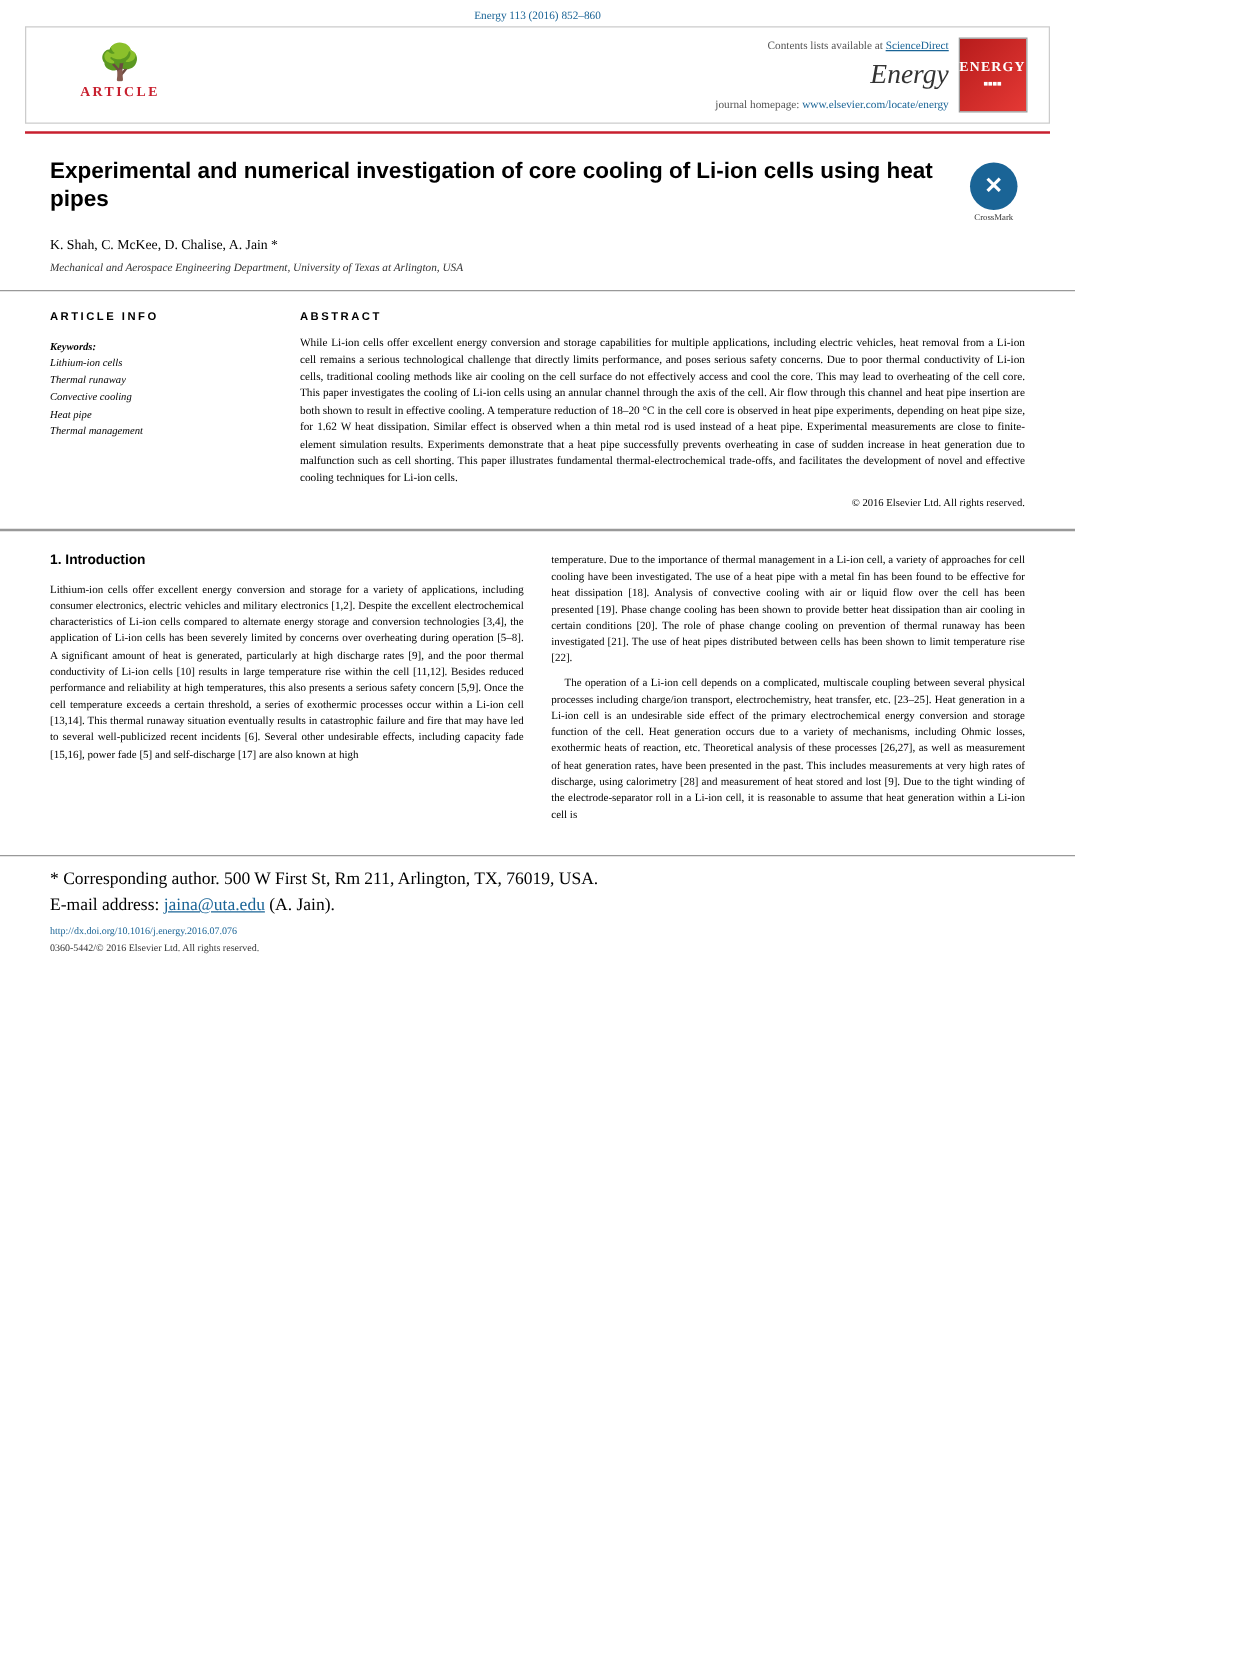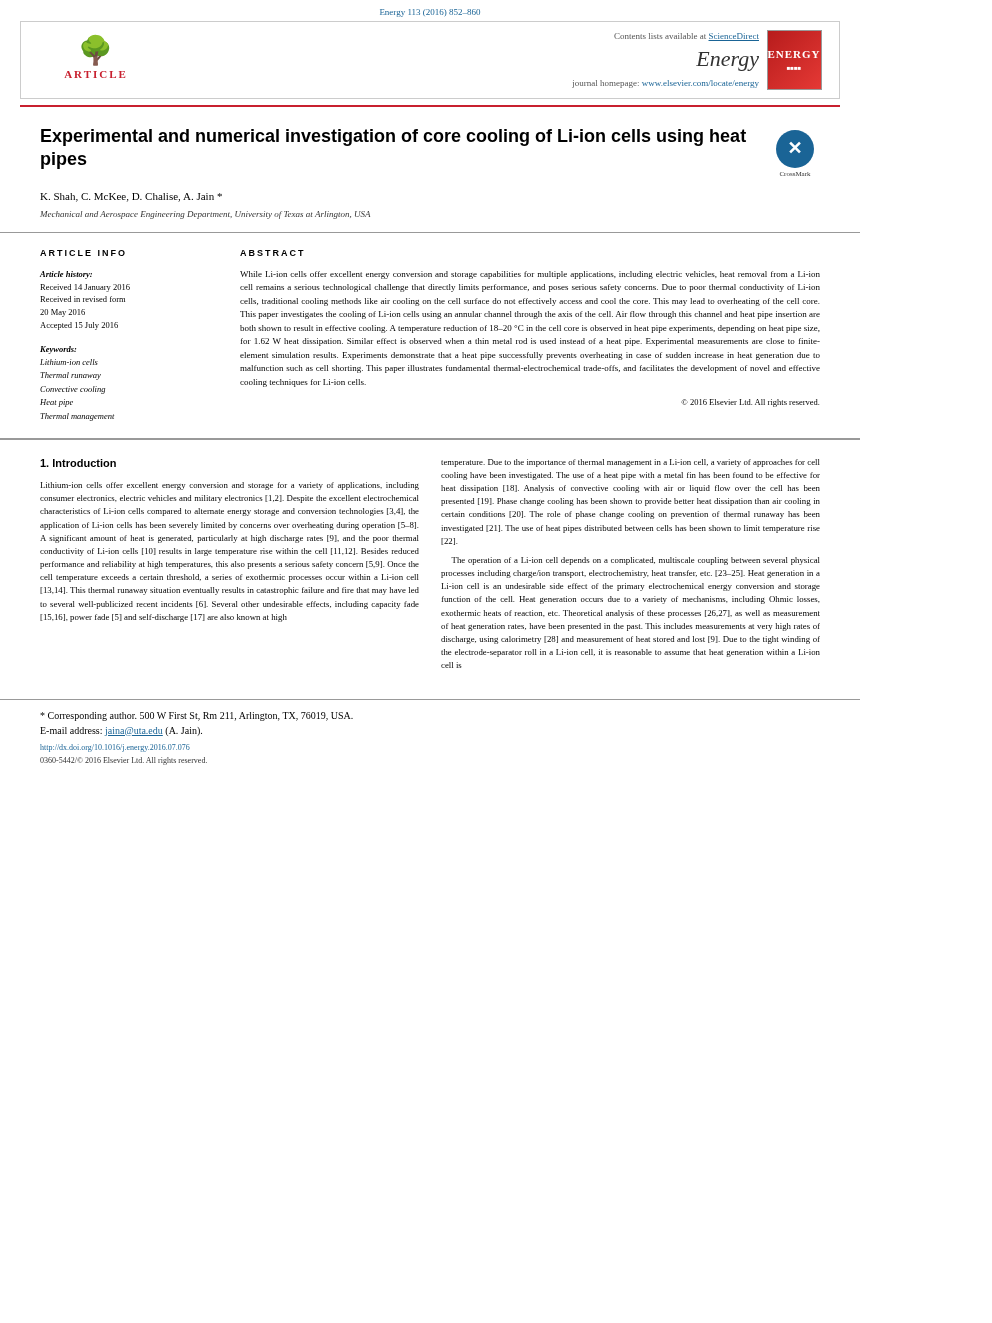--- a/index.html
+++ b/index.html
@@ -230,21 +230,21 @@
     .body-text p:first-child {
       text-indent: 0;
     }
     
     .footer-section {
       padding: 8px 40px;
       border-top: 1px solid #999;
       margin-top: 10px;
     }
     .footnote-text {
-      font-size: 10px;
+      font-size: 14px;
       line-height: 1.5;
     }
     .footer-links {
       display: flex;
       gap: 10px;
       margin-top: 4px;
       flex-wrap: wrap;
     }
     .footer-link {
       color: #1a6496;
@@ -304,27 +304,20 @@
 
   <div class="authors-section">
     <div class="authors">K. Shah, C. McKee, D. Chalise, A. Jain *</div>
     <div class="affiliation">Mechanical and Aerospace Engineering Department, University of Texas at Arlington, USA</div>
   </div>
 
   <div class="two-col-section">
 
     <div class="article-info-col">
       <div class="col-header">ARTICLE INFO</div>
-      <div class="article-history">
-        <div class="section-label">Article history:</div>
-        <div>Received 14 January 2016</div>
-        <div>Received in revised form</div>
-        <div>20 May 2016</div>
-        <div>Accepted 15 July 2016</div>
-      </div>
       <div class="keywords-section">
         <div class="section-label" style="font-size:8.5px; font-style:italic; font-weight:bold;">Keywords:</div>
         <div class="keywords-list">
           <div>Lithium-ion cells</div>
           <div>Thermal runaway</div>
           <div>Convective cooling</div>
           <div>Heat pipe</div>
           <div>Thermal management</div>
         </div>
       </div>

